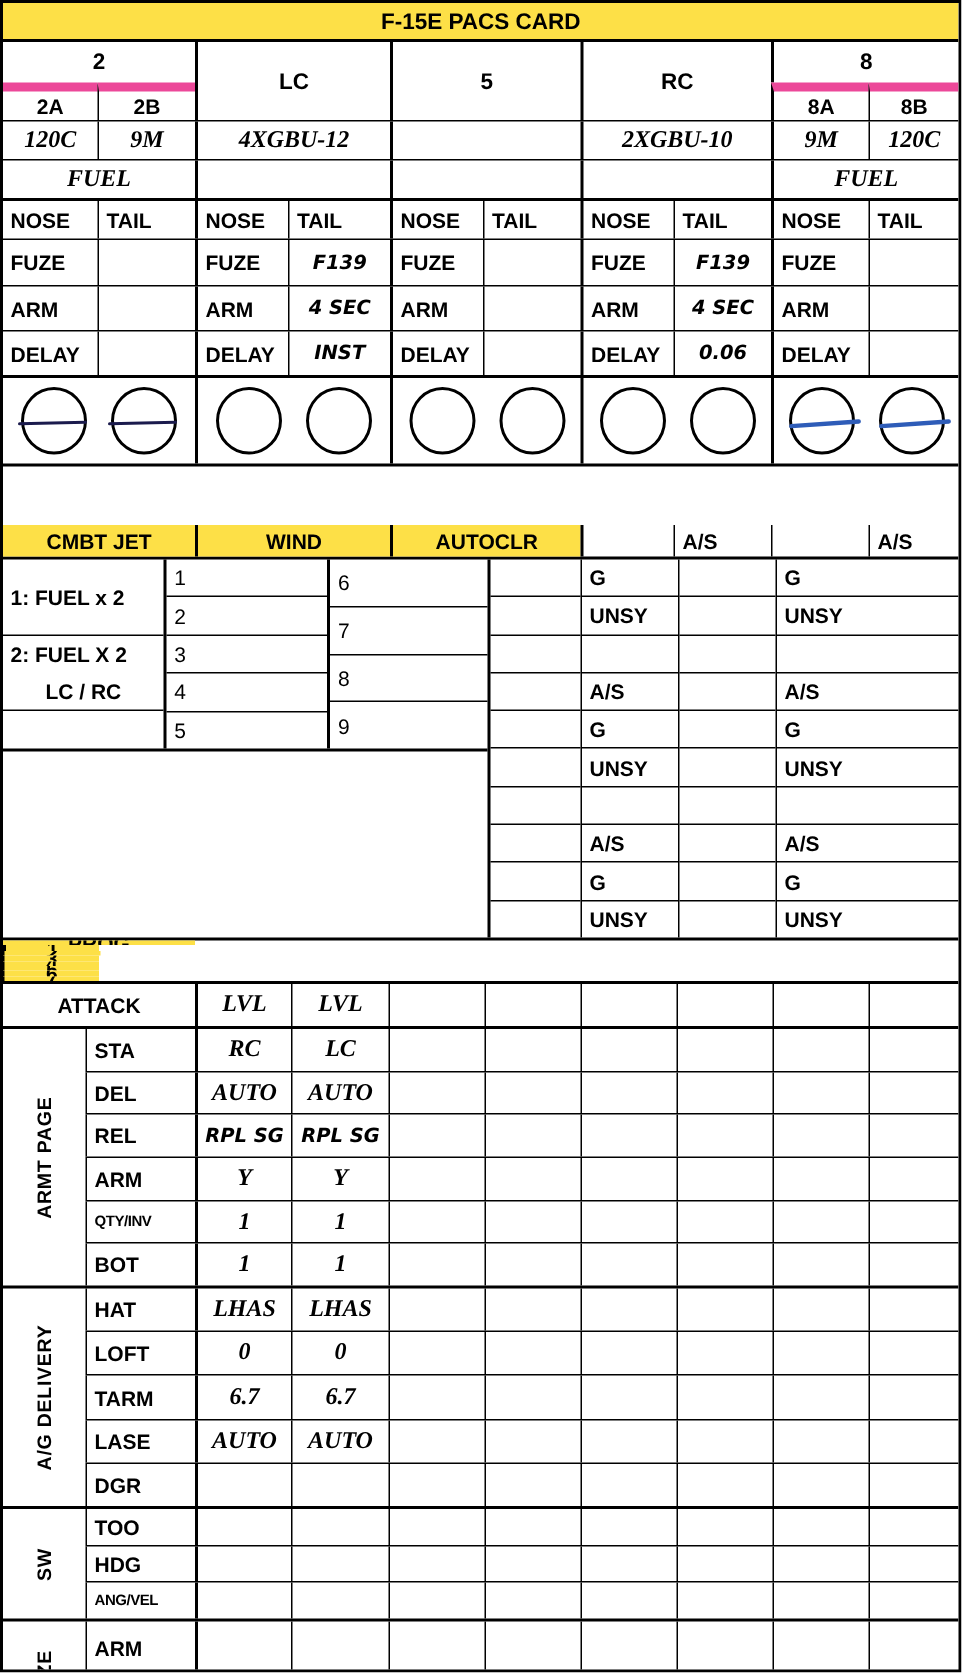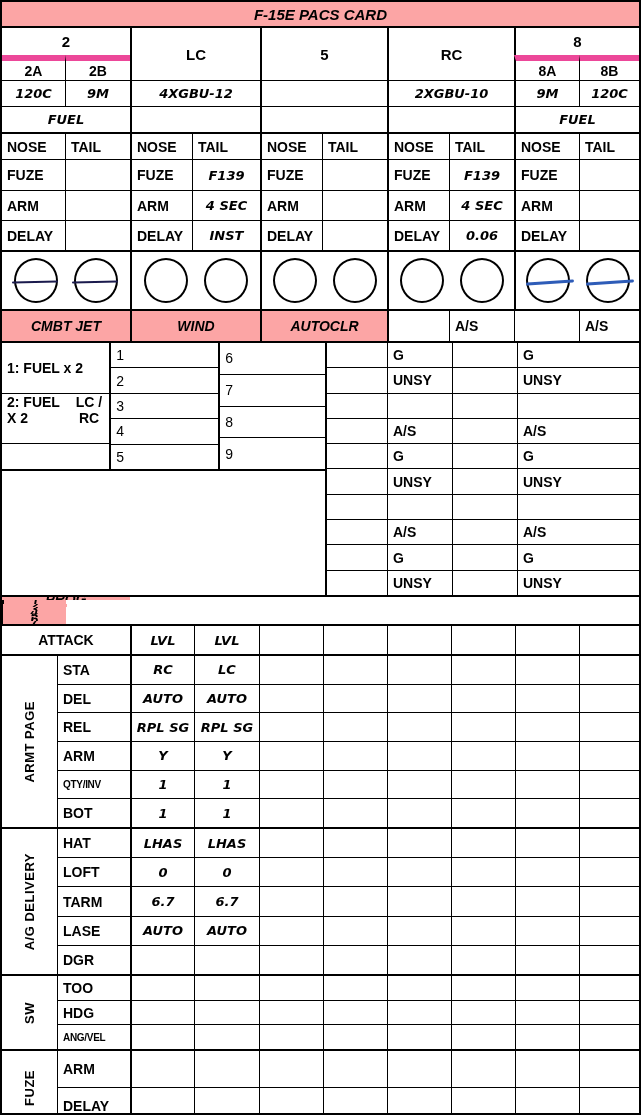--- a/index.html
+++ b/index.html
@@ -8,24 +8,24 @@
   
   .row{display:flex;box-sizing:border-box;border-top:1px solid #000;}
   .nt{border-top:0 !important;flex-direction:column;}
   .t2{border-top:2px solid #000 !important;}
   .c{display:flex;align-items:center;justify-content:center;box-sizing:border-box;
      border-left:1px solid #000;min-width:0;overflow:hidden;font-size:14px;}
   .nl{border-left:0 !important;}
   .l2{border-left-width:2px !important;}
   .left{justify-content:flex-start;padding-left:5px;}
   .b{font-weight:bold;}
-  .g{background:#fca5a5;font-style:italic;}
+  .g{background:#fde047;}
   .sm{font-size:10px;letter-spacing:-0.3px;}
   .hw{font-family:"DejaVu Sans",sans-serif;font-style:italic;font-weight:bold;font-size:13px;}
-  .hw15{font-size:13px;}
+  .hw15{font-size:16px;font-family:Liberation Serif, serif;}
   
   .w55{width:55px;} .w62{width:62px;} .w63{width:63px;} .w64{width:64px;} .w65{width:65px;}
   .w68{width:68px;} .w73{width:73px;} .w127{width:127px;} .w128{width:128px;} .w130{width:130px;}
   .wx{flex:1;}
   
   .titlebar{height:26px;box-sizing:border-box;border-bottom:2px solid #000;display:flex;
             align-items:center;justify-content:center;font-weight:bold;font-size:15px;}
   
   .headgrid{display:grid;grid-template-columns:63px 65px 62px 68px 62px 65px 62px 65px 65px 1fr;
             grid-template-rows:27px 25px;}
@@ -33,30 +33,30 @@
       border-left:1px solid #000;font-weight:bold;font-size:15px;}
   .ht{border-top:6px solid #ec4899;}
   .h26{height:26px;} .h59{height:59px;}
   
   .dialcell{gap:16px;}
   .dial{width:44px;height:45px;border:2px solid #000;border-radius:50%;position:relative;box-sizing:border-box;flex:none;}
   .mark{position:absolute;top:50%;display:block;border-radius:2px;}
   .mark.dark{left:-9%;width:115%;height:2px;background:#1b1b4d;transform:rotate(-1.5deg);}
   .mark.blue{left:-5%;width:121%;height:3px;background:#2e5cb8;transform:rotate(-4deg);}
   
-  .hrow{height:32px;box-sizing:border-box;border-bottom:2px solid #000;display:flex;}
+  .hrow{height:23px;box-sizing:border-box;border-bottom:2px solid #000;display:flex;margin-top:39px;}
   .cbody{display:flex;height:252px;box-sizing:border-box;}
   .cleft{width:323px;display:flex;flex-direction:column;box-sizing:border-box;}
   .ctop{display:flex;height:126px;box-sizing:border-box;}
   .col{display:flex;flex-direction:column;box-sizing:border-box;border-left:1px solid #000;}
   .cell{display:flex;align-items:center;box-sizing:border-box;flex:1;min-height:0;overflow:hidden;font-size:14px;}
   .ct{border-top:1px solid #000;}
   .bigblank{height:126px;box-sizing:border-box;}
   .jet1{flex:2;display:flex;align-items:center;padding-left:5px;font-weight:bold;font-size:14px;box-sizing:border-box;}
-  .jet2{flex:2;display:flex;flex-direction:row;justify-content:space-around;box-sizing:border-box;}
+  .jet2{flex:2;display:flex;flex-direction:column;justify-content:space-around;box-sizing:border-box;}
   .jet2 .ln1{padding-left:5px;font-weight:bold;font-size:14px;}
   .jet2 .ln2{text-align:center;font-weight:bold;font-size:14px;}
   .jetblank{flex:1;box-sizing:border-box;}
   .num{padding-left:5px;}
   
   .h27{height:27px;} .h30{height:30px;}
   .pgroup{display:flex;box-sizing:border-box;}
   .h173{height:173px;} .h147{height:147px;} .h75{height:75px;}
   .vcell{display:flex;align-items:center;justify-content:center;box-sizing:border-box;}
   .vlab{writing-mode:vertical-rl;transform:rotate(180deg);font-weight:bold;font-size:13px;letter-spacing:0.5px;white-space:nowrap;}

